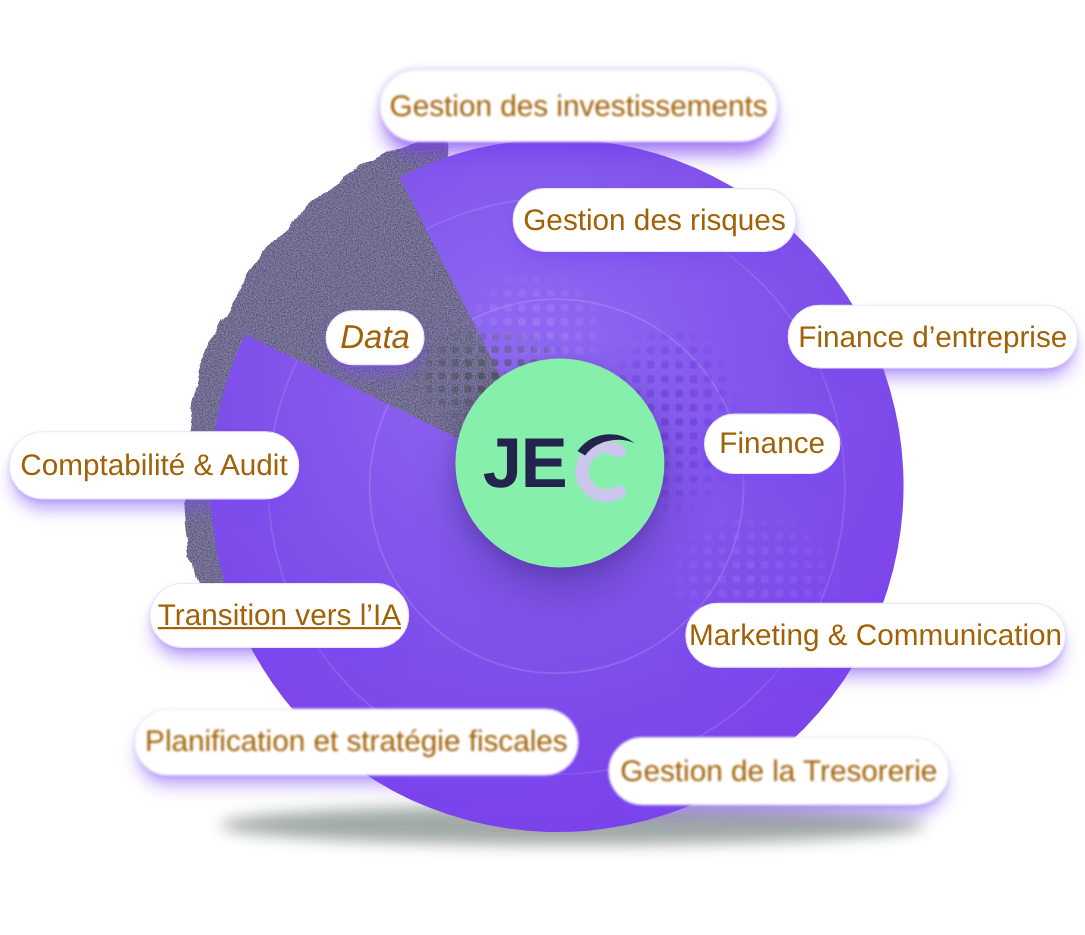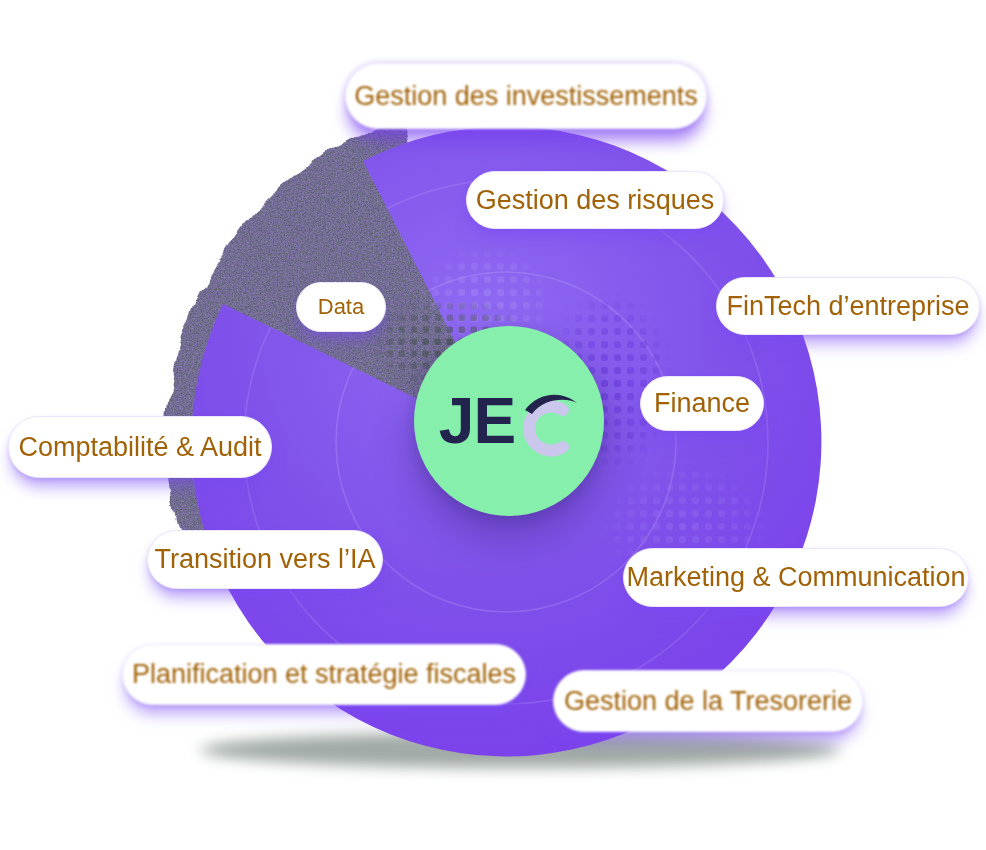--- a/index.html
+++ b/index.html
@@ -30,25 +30,25 @@
     display:flex;align-items:center;justify-content:center;
     color:#a16207;font-size:27px;white-space:nowrap;
     box-shadow:0 12px 16px -4px rgba(122,74,242,0.55), 0 2px 4px rgba(122,74,242,0.18);
   }
   .blur-strong{filter:blur(1.1px);}
   .blur-soft{filter:blur(0.45px);}
 
   .p0{left:345px;top:63px;width:360px;height:64px;box-shadow:0 15px 16px -3px rgba(118,62,240,0.65), 0 0 6px rgba(122,74,242,0.35);}
   .p1{left:466px;top:171px;width:256px;height:56px;}
   .p2{left:148px;top:212px;width:120px;height:56px;}
-  .p3{left:296px;top:282px;width:88px;height:48px;font-size:22px;}
+  .p3{left:296px;top:282px;width:88px;height:48px;font-size:30px;font-style:italic;}
   .p4{left:716px;top:277px;width:262px;height:56px;}
   .p5{left:640px;top:376px;width:122px;height:53px;}
-  .p6{left:8px;top:416px;width:262px;height:60px;}
-  .p7{left:147px;top:530px;width:234px;height:57px;}
+  .p6{left:8px;top:392px;width:262px;height:60px;}
+  .p7{left:136px;top:530px;width:234px;height:57px;text-decoration:underline;}
   .p8{left:623px;top:548px;width:344px;height:57px;}
   .p9{left:122px;top:644px;width:402px;height:59px;}
   .p10{left:553px;top:670px;width:308px;height:60px;}
 </style>
 </head>
 <body>
 
 <div class="stage">
 
   <svg class="disc-svg" width="986" height="850" viewBox="0 0 986 850">
@@ -124,21 +124,21 @@
       <svg class="logo-c" width="66" height="74" viewBox="0 0 66 74" aria-label="C">
         <path d="M50 24 A22 22 0 1 0 50 61" fill="none" stroke="#CAC6EC" stroke-width="12" stroke-linecap="round"></path>
         <path d="M12 24 C26 5 50 5 64 17 C52 11 30 13 19 28 Z" fill="#23244E"></path>
       </svg>
     </div>
   </div>
 
   <div class="pill p0 blur-strong">Gestion des investissements</div>
   <div class="pill p1">Gestion des risques</div>
   <div class="pill p3">Data</div>
-  <div class="pill p4">FinTech d’entreprise</div>
+  <div class="pill p4">Finance d’entreprise</div>
   <div class="pill p5">Finance</div>
   <div class="pill p6 blur-soft">Comptabilité &amp; Audit</div>
   <div class="pill p7">Transition vers l’IA</div>
   <div class="pill p8">Marketing &amp; Communication</div>
   <div class="pill p9 blur-strong">Planification et stratégie fiscales</div>
   <div class="pill p10 blur-strong">Gestion de la Tresorerie</div>
 
 </div>
 
 </body></html>

